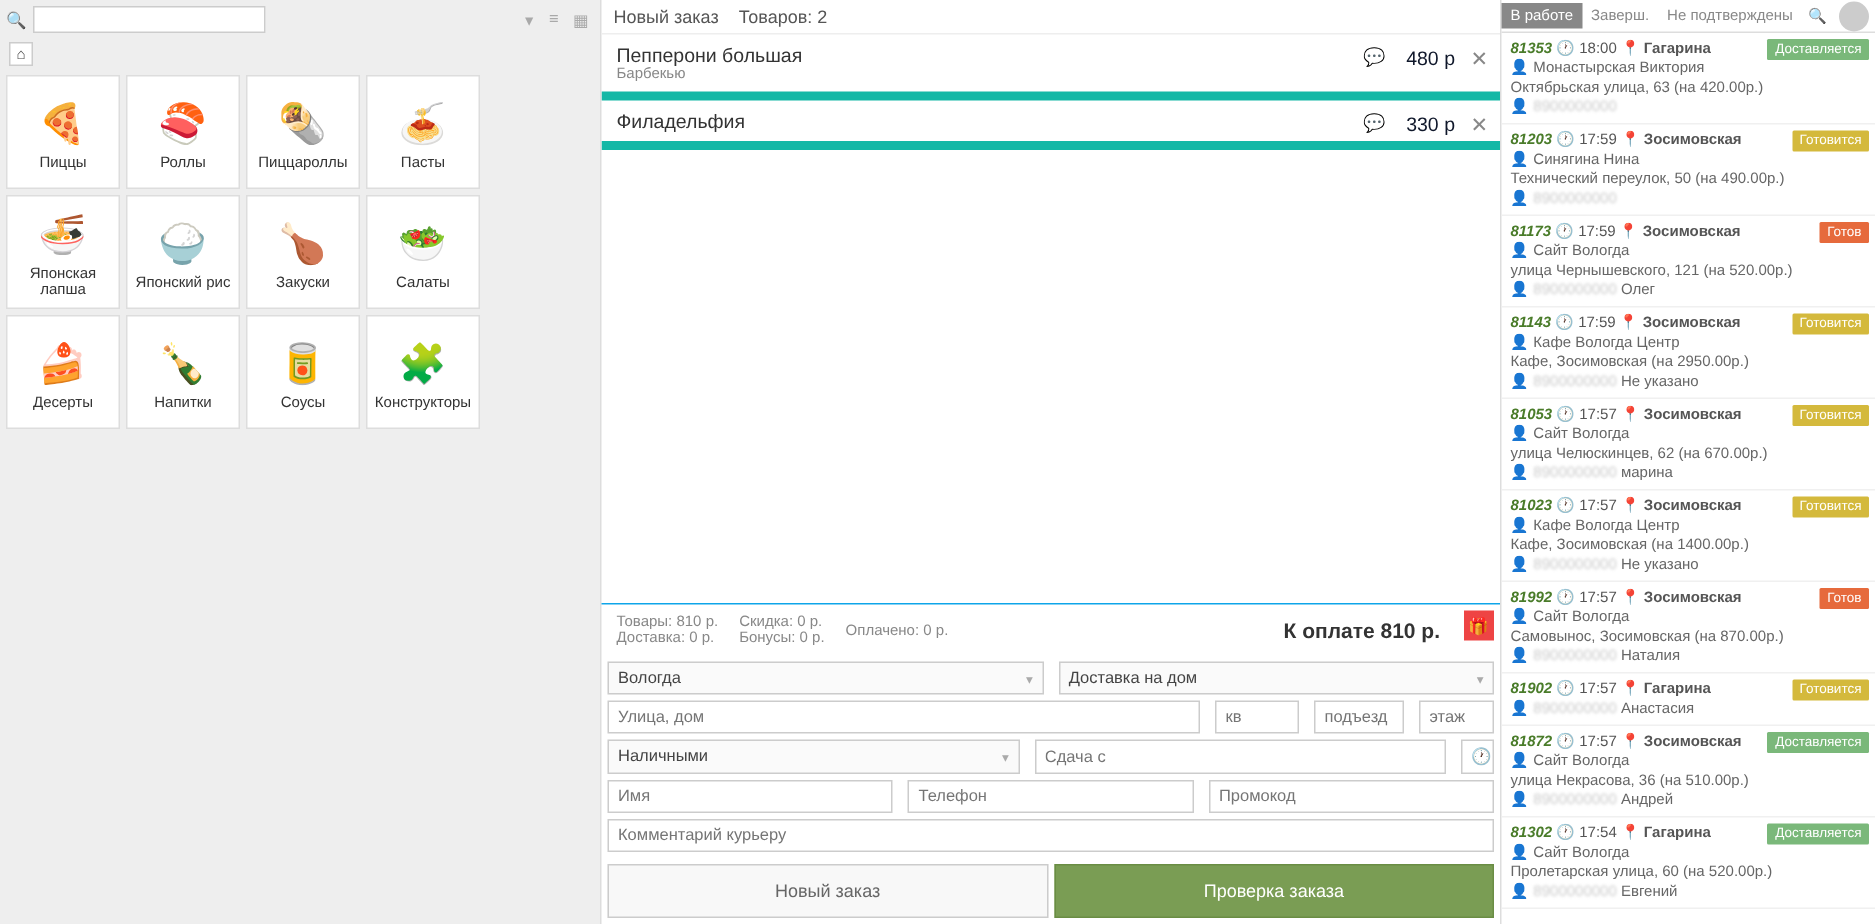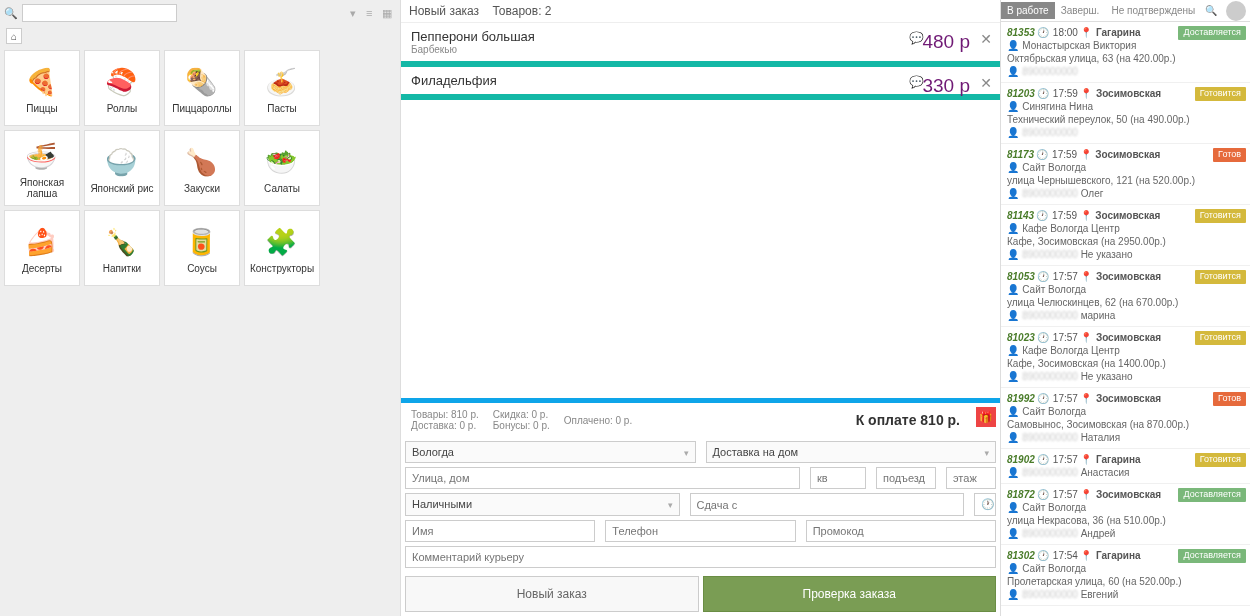--- a/index.html
+++ b/index.html
@@ -15,25 +15,25 @@
 .cat { width: 76px; height: 76px; background: #fff; border: 1px solid #ddd; display: flex; flex-direction: column; align-items: center; justify-content: center; cursor: pointer; }
 .cat-icon { width: 38px; height: 38px; display: flex; align-items: center; justify-content: center; margin-bottom: 2px; }
 .cat-label { font-size: 10px; text-align: center; color: #333; }
 
 .mid-panel { width: 600px; background: #fff; display: flex; flex-direction: column; border-left: 1px solid #ddd; }
 .mid-header { padding: 4px 8px; font-size: 12px; color: #555; border-bottom: 1px solid #eee; }
 .order-items { flex: 1; overflow: auto; }
 .order-item { padding: 6px 10px; border-bottom: 6px solid #14b8a6; position: relative; }
 .item-name { font-size: 13px; color: #333; }
 .item-sub { font-size: 10px; color: #888; }
-.item-price { position: absolute; right: 30px; top: 8px; font-size: 19px; color: #701a75; }
+.item-price { position: absolute; right: 30px; top: 8px; font-size: 13px; color: #0f172a; }
 .item-close { position: absolute; right: 8px; top: 8px; font-size: 14px; color: #888; cursor: pointer; }
 .item-comment { position: absolute; right: 76px; top: 8px; font-size: 12px; color: #bbb; }
 
-.totals { padding: 6px 10px; border-top: 5px solid #0ea5e9; display: flex; gap: 14px; align-items: center; position: relative; }
+.totals { padding: 6px 10px; border-top: 1px solid #0ea5e9; display: flex; gap: 14px; align-items: center; position: relative; }
 .tot-col { font-size: 10px; color: #888; }
 .tot-pay { font-size: 14px; font-weight: bold; color: #333; margin-left: auto; margin-right: 30px; }
 .gift-btn { position: absolute; right: 4px; top: 4px; width: 20px; height: 20px; background: #e44; color: #fff; display: flex; align-items: center; justify-content: center; font-size: 11px; }
 
 .form-rows { padding: 4px; display: flex; flex-direction: column; gap: 4px; }
 .form-row { display: flex; gap: 10px; }
 .fsel, .finp { border: 1px solid #ccc; padding: 4px 6px; font-size: 11px; background: #fff; }
 .fsel { background: #fafafa; position: relative; }
 .chev { position: absolute; right: 6px; top: 6px; color: #aaa; font-size: 9px; }
 .bottom-btns { display: flex; gap: 4px; padding: 4px; }

